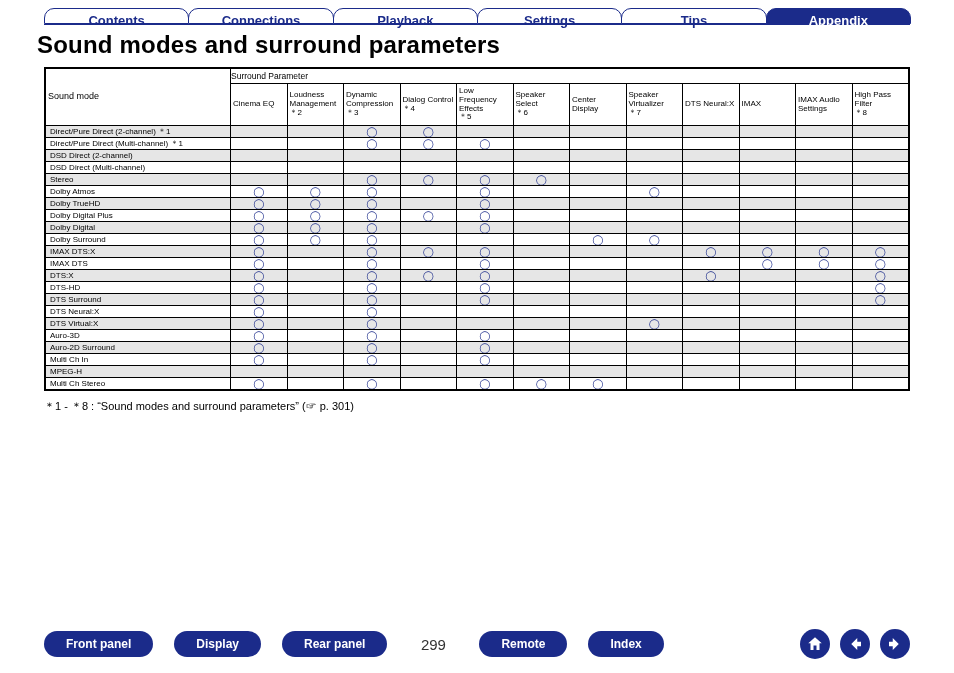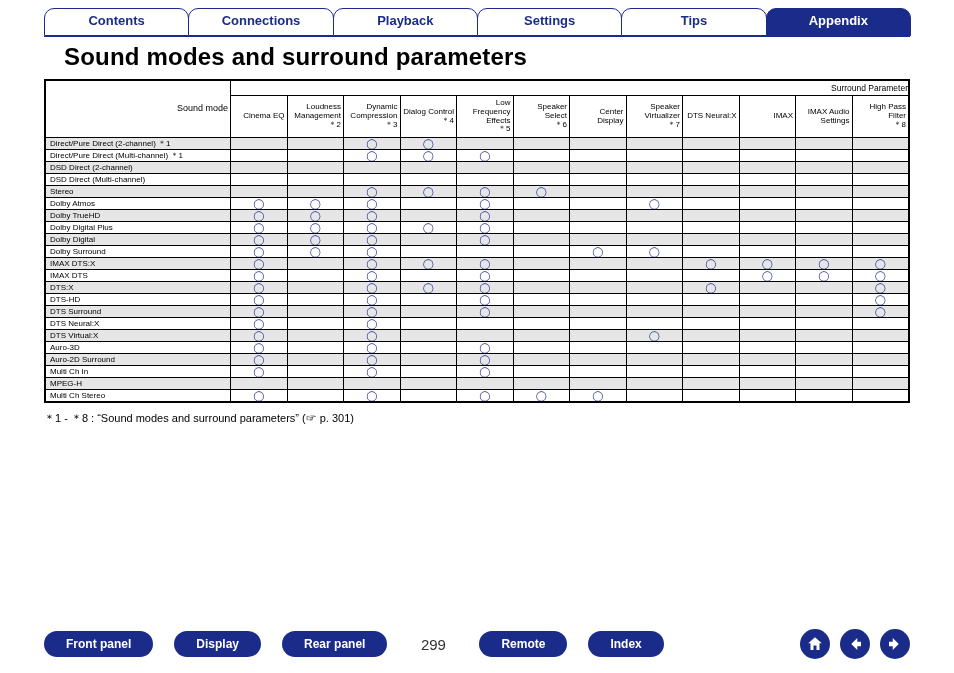--- a/index.html
+++ b/index.html
@@ -14,21 +14,21 @@
 
   
   .tabs {
     padding:8px 44px 0 44px;
     display:flex;
     gap:0;
   }
   .tab {
     position:relative;
     flex:1;
-    height:28px;
+    height:16px;
     line-height:24px;
     text-align:center;
     font-size:13px;
     font-weight:700;
     color:#1b2b8a;
     border:1px solid #1b2b8a;
     border-top-left-radius:10px;
     border-top-right-radius:10px;
     background:#fff;
     cursor:pointer;
@@ -38,31 +38,31 @@
     content:""; position:absolute; bottom:-1px; width:14px; height:14px;
   }
   .tab.active {
     background:#1b2b8a;
     color:#fff;
   }
   .tabline { height:1px; background:#1b2b8a; margin:0 44px 6px 44px;}
 
   
   h1.title {
-    margin:6px 44px 8px 64px;
+    margin:6px 44px 8px 37px;
     font-size:24px;
     font-weight:800;
     letter-spacing:.2px;
   }
 
   
   .tblwrap { margin:0 44px; border:1px solid #000; }
   table { border-collapse:collapse; width:100%; table-layout:fixed; }
   th, td { border:1px solid #000; font-size:8px; padding:0 2px; overflow:hidden; white-space:nowrap; }
-  th { font-weight:400; text-align:right; }
+  th { font-weight:400; text-align:left; }
   .group-th { font-size:8.5px; padding:2px 0; }
   .colname { height:42px; line-height:1.1; white-space:normal; vertical-align:middle; }
   .soundmode-th { width:185px; font-size:9px; }
   td.rowname { font-size:8px; text-align:left; padding-left:4px; }
   td.cell { text-align:center; font-size:10px; color:#1b2b8a; height:12px; }
   tbody tr:nth-child(odd) td { background:#e6e6e6; }
   tbody tr:nth-child(even) td { background:#ffffff; }
 
   
   .footnote { margin:8px 44px 0 44px; font-size:11px; }

